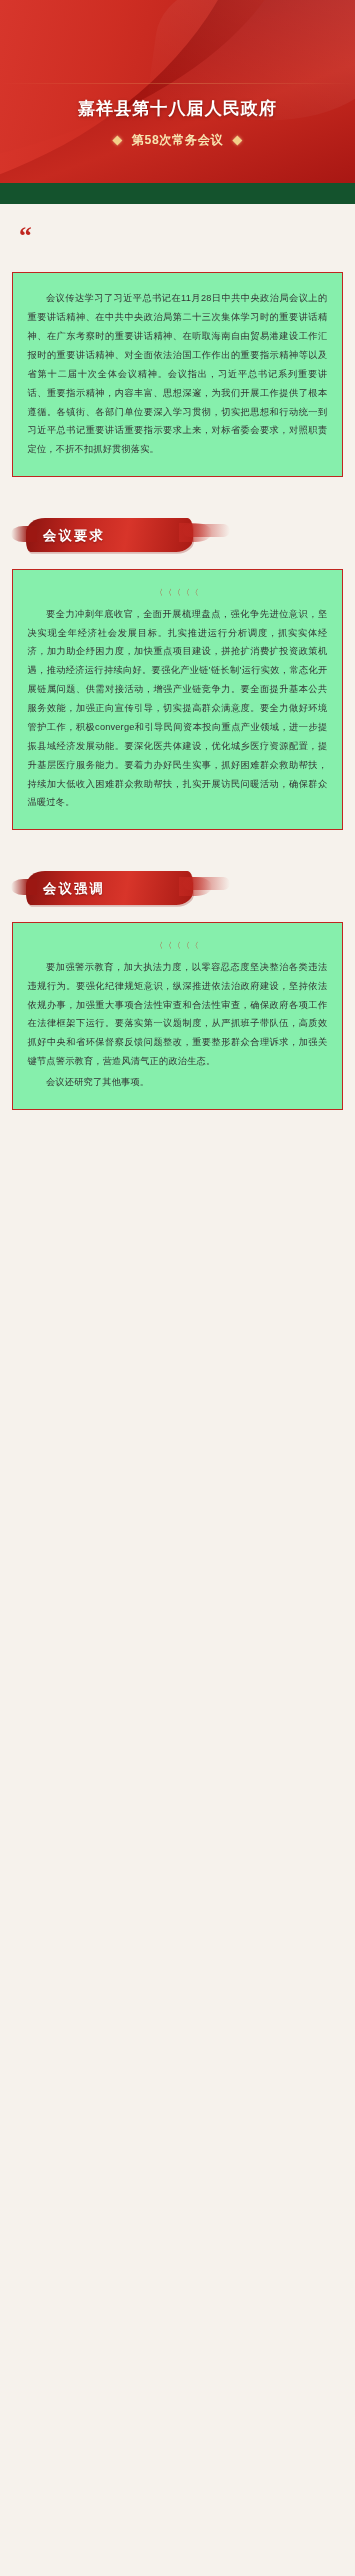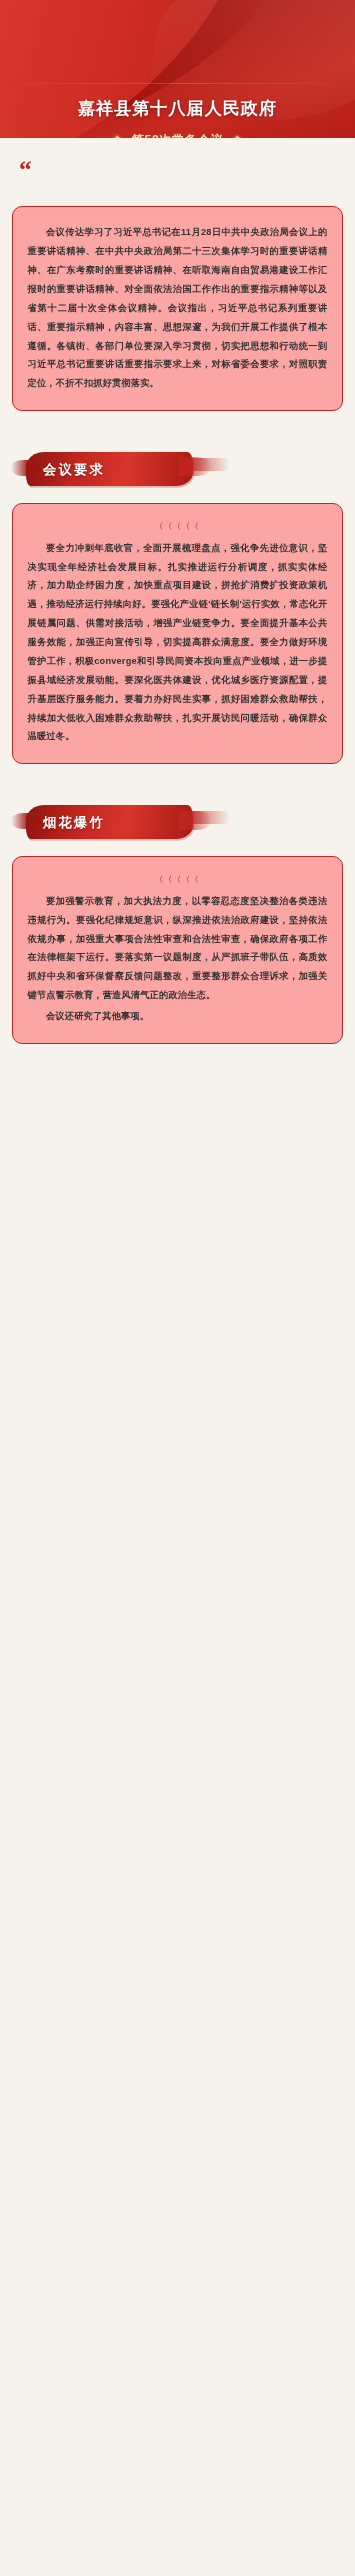--- a/index.html
+++ b/index.html
@@ -13,21 +13,21 @@
     min-height: 2576px;
     background: #f6f2ec;
     position: relative;
     overflow: hidden;
   }
 
   
   .header {
     position: relative;
     width: 355px;
-    height: 138px;
+    height: 204px;
     background: #14532d;
     overflow: hidden;
   }
   .header .dark-drape {
     position: absolute;
     left: 0; top: 0;
     width: 355px; height: 183px;
     background:
       radial-gradient(ellipse 289px 167px at 8% -10%, rgba(0,0,0,0.45) 0%, rgba(0,0,0,0.0) 62%),
       linear-gradient(160deg, #8e120f 0%, #b51f1a 38%, #c6291f 62%, #a81713 100%);
@@ -118,26 +118,25 @@
     font-size: 9.2px;
     line-height: 2.0;
     text-align: justify;
     text-indent: 2em;
     letter-spacing: 0.3px;
   }
 
   
   .card {
     margin: 5.6px 12.2px 0 12.2px;
-    background: #fca5a5;
+    background: #86efac;
     border: 1.1px solid #c0261f;
-    border-radius: 10px;
+    border-radius: 0;
     padding: 16.7px 14.4px;
     position: relative;
-    font-weight: bold;
   }
   .card p {
     color: #333333;
     font-size: 9.2px;
     line-height: 2.05;
     text-align: justify;
     text-indent: 2em;
     letter-spacing: 0.2px;
   }
   .card p + p { margin-top: 2.2px; }
@@ -237,21 +236,21 @@
   </div>
 
   <div class="card">
     <div class="chev-row">〈〈〈〈〈</div>
     <p>要全力冲刺年底收官，全面开展梳理盘点，强化争先进位意识，坚决实现全年经济社会发展目标。扎实推进运行分析调度，抓实实体经济，加力助企纾困力度，加快重点项目建设，拼抢扩消费扩投资政策机遇，推动经济运行持续向好。要强化产业链'链长制'运行实效，常态化开展链属问题、供需对接活动，增强产业链竞争力。要全面提升基本公共服务效能，加强正向宣传引导，切实提高群众满意度。要全力做好环境管护工作，积极converge和引导民间资本投向重点产业领域，进一步提振县域经济发展动能。要深化医共体建设，优化城乡医疗资源配置，提升基层医疗服务能力。要着力办好民生实事，抓好困难群众救助帮扶，持续加大低收入困难群众救助帮扶，扎实开展访民问暖活动，确保群众温暖过冬。</p>
   </div>
 
   <div class="section-banner">
     <div class="brush"></div>
     <div class="brush-splash"></div>
-    <div class="banner-text">烟花爆竹</div>
+    <div class="banner-text">会议强调</div>
   </div>
 
   <div class="card">
     <div class="chev-row">〈〈〈〈〈</div>
     <p>要加强警示教育，加大执法力度，以零容忍态度坚决整治各类违法违规行为。要强化纪律规矩意识，纵深推进依法治政府建设，坚持依法依规办事，加强重大事项合法性审查和合法性审查，确保政府各项工作在法律框架下运行。要落实第一议题制度，从严抓班子带队伍，高质效抓好中央和省环保督察反馈问题整改，重要整形群众合理诉求，加强关键节点警示教育，营造风清气正的政治生态。</p>
     <p>会议还研究了其他事项。</p>
   </div>
 
   <div class="footer-space"></div>
 </div>

